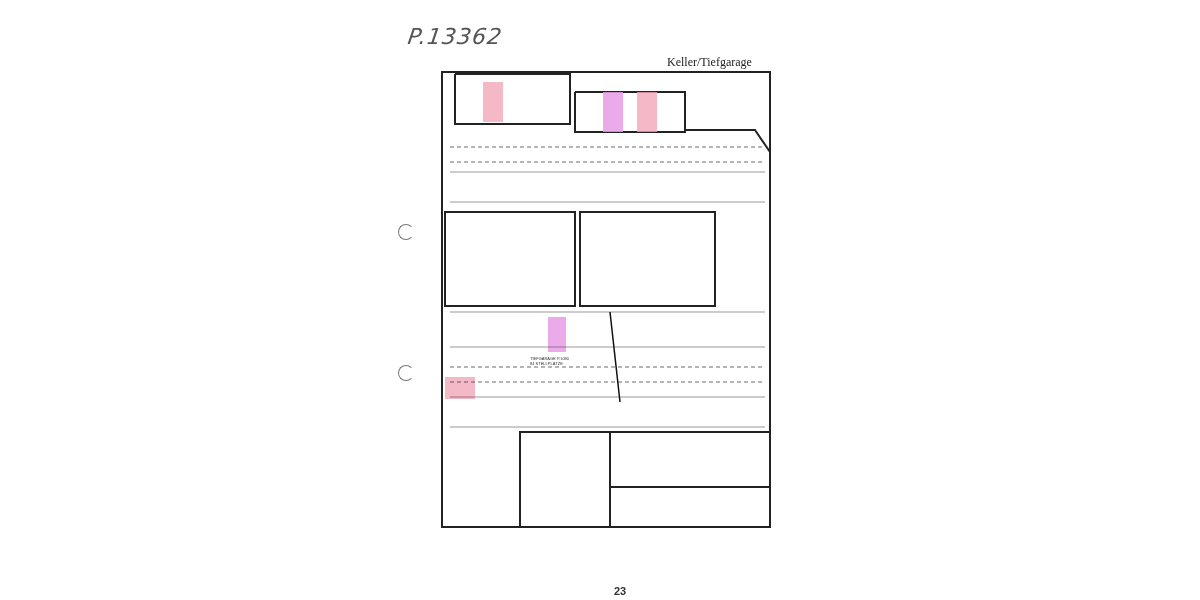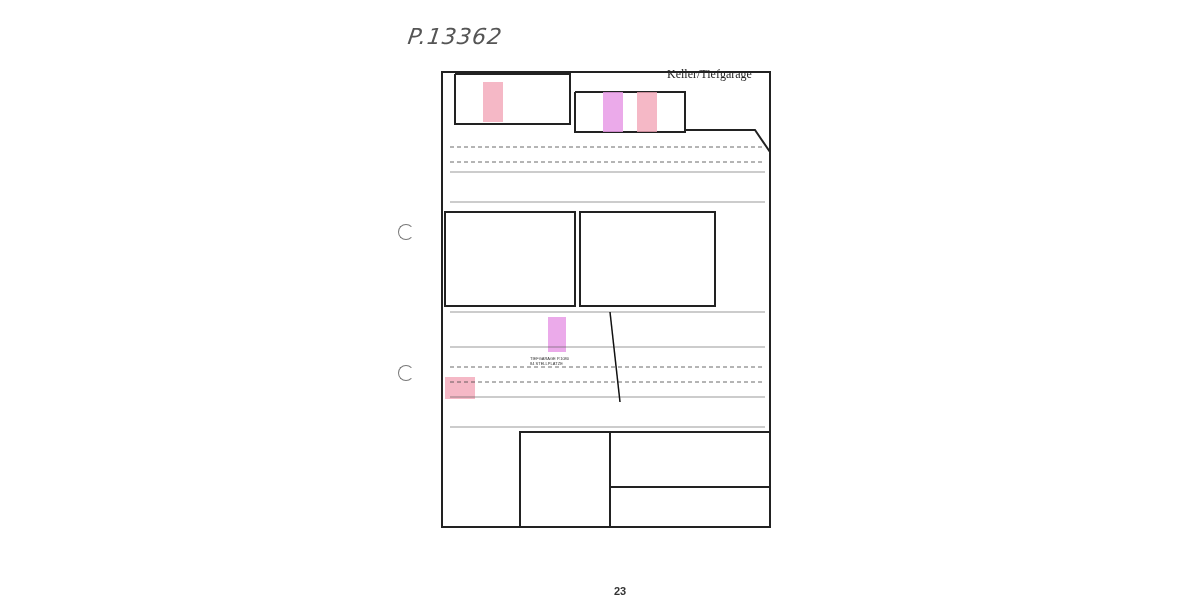--- a/index.html
+++ b/index.html
@@ -1,19 +1,19 @@
 <!DOCTYPE html>
 <html><head>
 <meta charset="utf-8">
 <style>
   html,body{margin:0;padding:0;background:#fff;}
   body{width:1200px;height:600px;position:relative;overflow:hidden;font-family:"Liberation Sans",sans-serif;}
   .page{position:absolute;left:0;top:0;width:1200px;height:600px;background:#fff;}
   .ref{position:absolute;left:408px;top:24px;font-family:"DejaVu Sans",sans-serif;font-size:22px;color:#555;font-style:italic;letter-spacing:1px;transform:skew(-8deg);}
-  .title{position:absolute;left:667px;top:55px;font-family:"Liberation Serif",serif;font-size:12px;color:#222;margin-top:12px;}
+  .title{position:absolute;left:667px;top:55px;font-family:"Liberation Serif",serif;font-size:12px;color:#222;}
   .pagenum{position:absolute;left:614px;top:585px;font-size:11px;color:#333;font-weight:bold;}
   .punch{position:absolute;left:398px;width:14px;height:14px;border:1.5px solid #777;border-radius:50%;border-right-color:transparent;}
   svg.plan{position:absolute;left:420px;top:62px;}
 </style>
 </head>
 <body>
 
 <div class="page">
   <div class="ref">P.13362</div>
   <div class="title">Keller/Tiefgarage</div>

